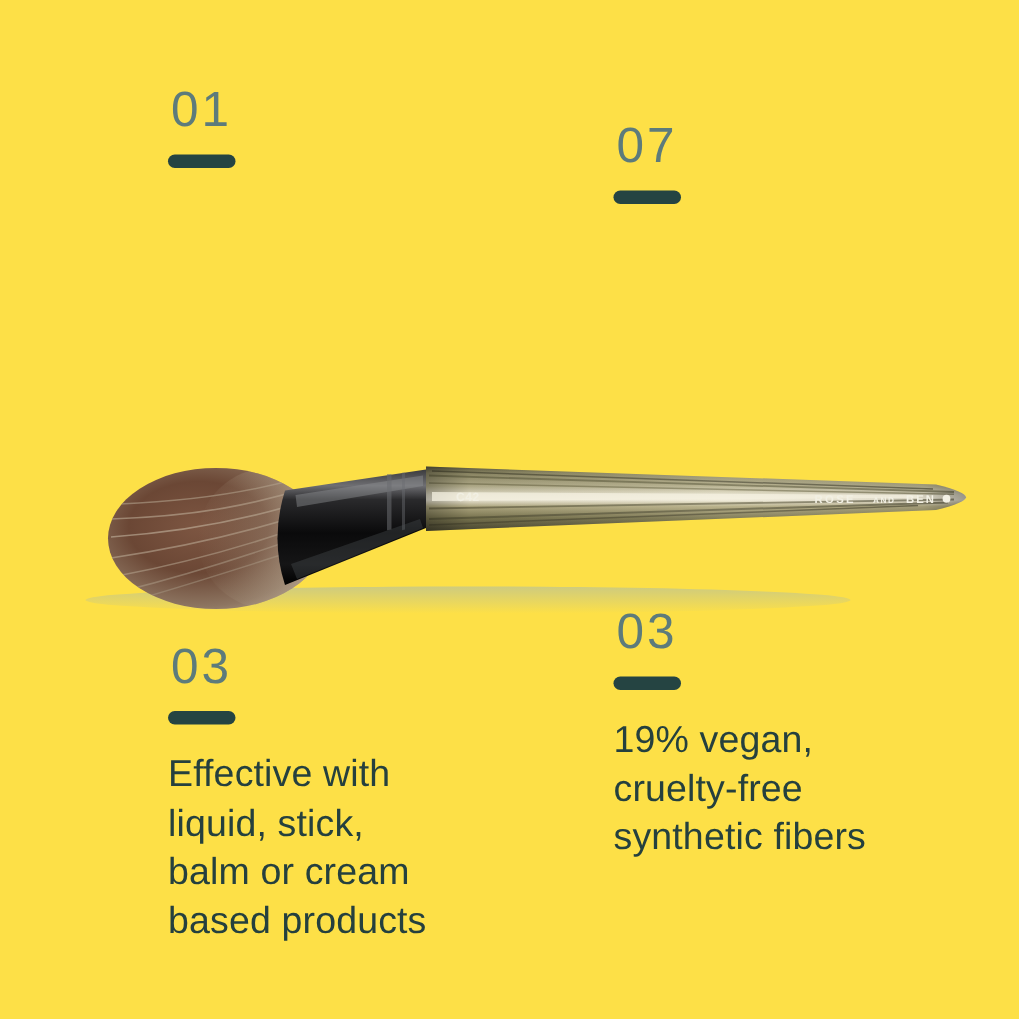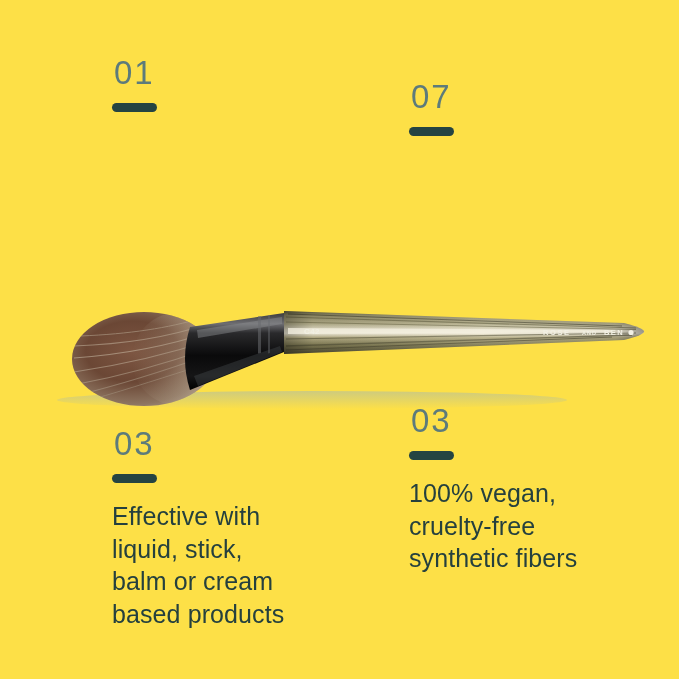--- a/index.html
+++ b/index.html
@@ -95,21 +95,21 @@
     <div class="feature-rule"></div>
     <div class="feature-text">Effective with
 liquid, stick,
 balm or cream
 based products</div>
   </div>
 
   <div class="feature" id="feature-04">
     <div class="feature-number">03</div>
     <div class="feature-rule"></div>
-    <div class="feature-text">100% vegan,
+    <div class="feature-text">19% vegan,
 cruelty-free
 synthetic fibers</div>
   </div>
 
   <div id="brush">
     <svg width="679" height="130" viewBox="0 0 679 130" xmlns="http://www.w3.org/2000/svg">
       <defs>
 
         <radialGradient id="gBristle" cx="42%" cy="42%" r="72%">
           <stop offset="0%" stop-color="#7d5642"></stop>

